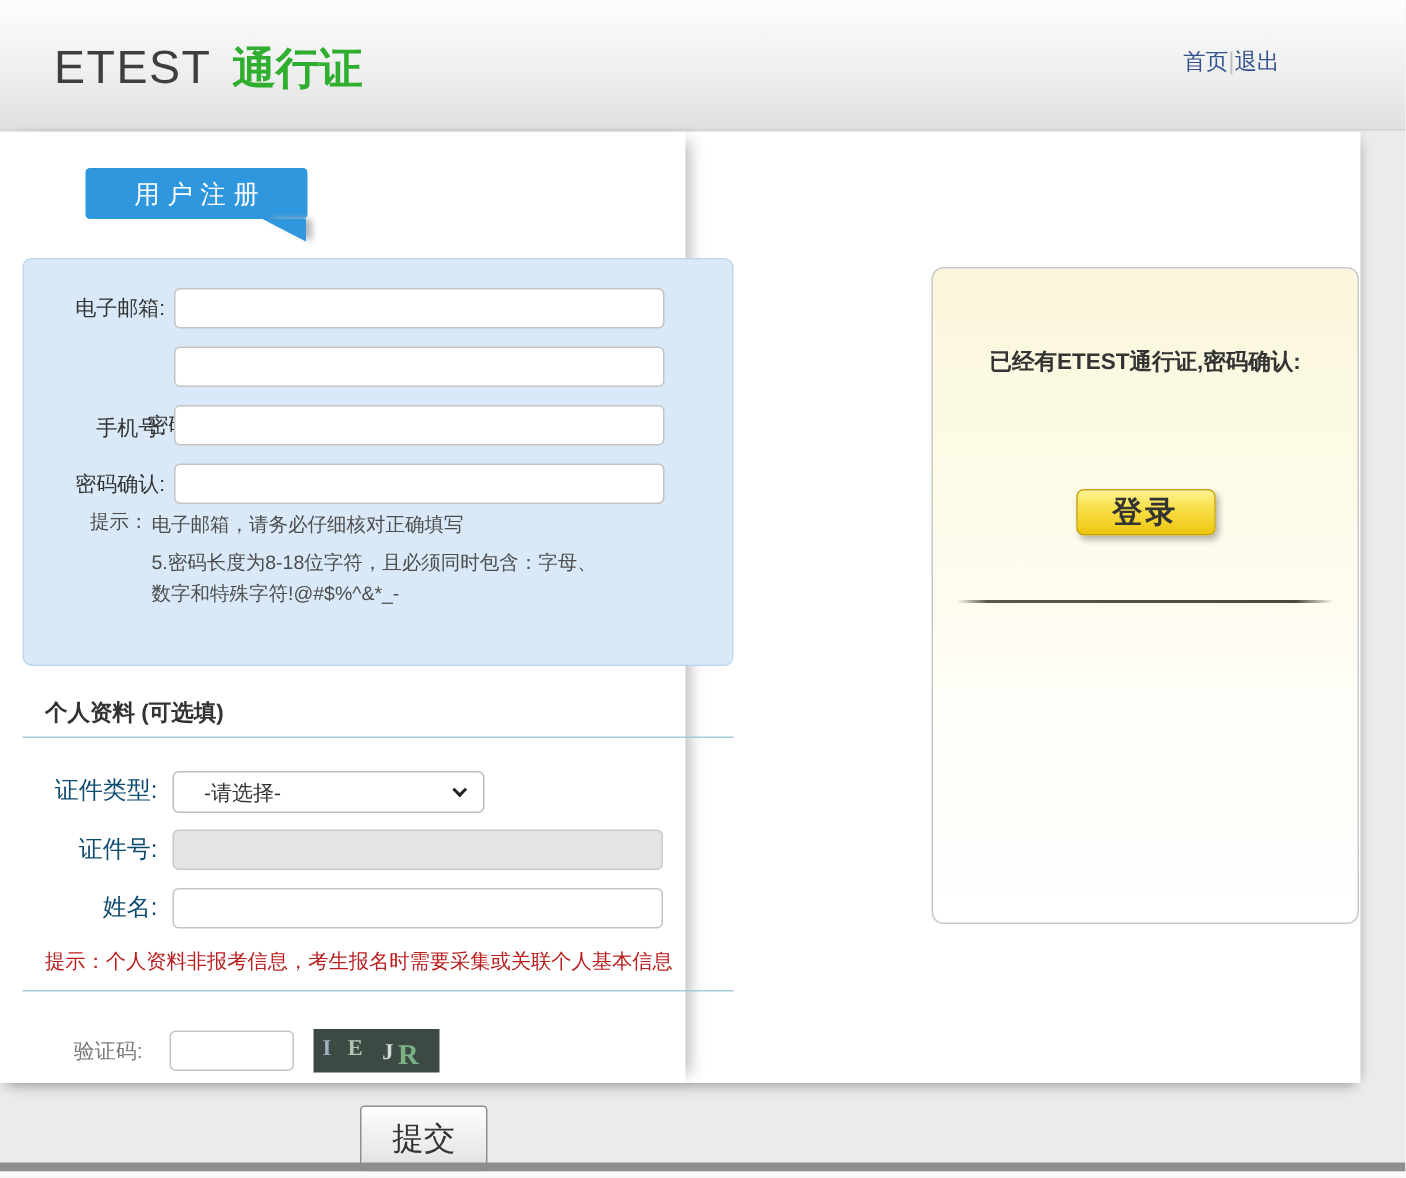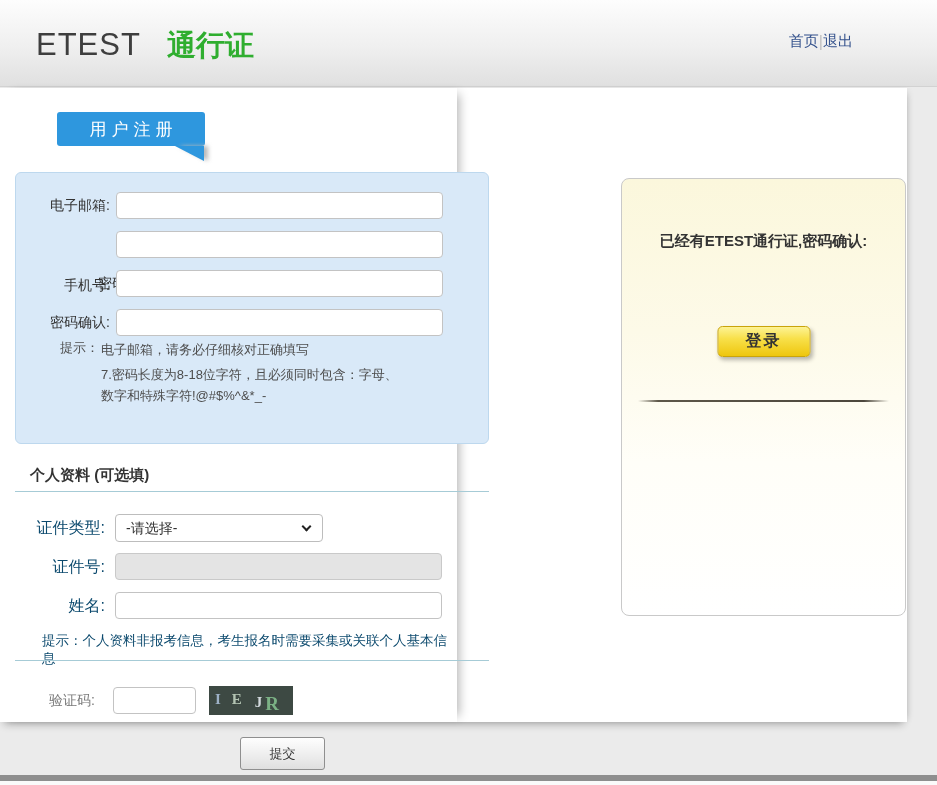--- a/index.html
+++ b/index.html
@@ -11,21 +11,21 @@
     overflow:hidden;
   }
   .page { position:absolute; inset:0; background:#ebebeb; }
 
   
   .header {
     position:absolute; top:0; left:0; width:937px; height:87px;
     background:linear-gradient(180deg,#fdfdfd 0%,#efefef 55%,#e0e0e0 100%);
     border-bottom:1px solid #d2d2d2;
   }
-  .logo { position:absolute; left:36px; top:26px; display:flex; align-items:baseline; gap:26px; }
+  .logo { position:absolute; left:36px; top:26px; display:flex; align-items:baseline; gap:14px; }
   .logo-etest { font-size:31px; color:#3e3e3e; letter-spacing:1px; font-weight:400; }
   .logo-pass  { font-size:29px; color:#2fae2f; font-weight:bold; }
   .header-nav { position:absolute; right:84px; top:32px; display:flex; align-items:center; font-size:15px; }
   .nav-link { color:#33518c; text-decoration:none; cursor:pointer; }
   .nav-sep { color:#bfbfbf; font-size:16px; }
 
   
   .main {
     position:absolute; top:88px; left:0; width:907px; height:634px;
     background:#fff;
@@ -80,34 +80,34 @@
   .hr-teal { position:absolute; left:15px; width:474px; height:1px; background:#a6cbd6; }
   .hr-1 { top:403px; }
   .hr-2 { top:572px; }
   .p-label {
     position:absolute; left:11px; width:94px; text-align:right;
     font-size:16px; color:#0c4a6e; line-height:27px;
   }
   .select-box {
     position:absolute; left:115px; top:426px; width:208px; height:28px;
     background:#fff; border:1px solid #bdbdbd; border-radius:4px;
-    font-size:14px; color:#333; line-height:26px; padding-left:10px; cursor:pointer;
+    font-size:14px; color:#333; line-height:26px; padding-left:20px; cursor:pointer;
   }
   .select-chevron {
     position:absolute; right:12px; top:8px; width:7px; height:7px;
     border-right:2px solid #222; border-bottom:2px solid #222;
     transform:rotate(45deg);
   }
   .p-input {
     position:absolute; left:115px; width:327px; height:27px;
     border:1px solid #c3c3c3; border-radius:4px;
     font-size:14px; padding:0 8px; outline:none; background:#fff;
   }
   .p-input.disabled { background:#e4e4e4; border-color:#c9c9c9; }
-  .profile-tip { position:absolute; left:42px; top:544px; font-size:13.5px; color:#0c4a6e; }
+  .profile-tip { position:absolute; left:30px; top:544px; font-size:13.5px; color:#b91c1c; }
 
   
   .c-label {
     position:absolute; left:11px; top:599px; width:84px; text-align:right;
     font-size:14px; color:#7a7a7a; line-height:27px;
   }
   .captcha-input {
     position:absolute; left:113px; top:599px; width:83px; height:27px;
     border:1px solid #c3c3c3; border-radius:4px; font-size:14px; padding:0 6px; outline:none;
   }
@@ -135,35 +135,35 @@
   .login-subtitle {
     position:absolute; top:78px; left:0; width:100%; text-align:center;
     font-size:13px; color:#4f4f4f;
   }
   .login-button {
     position:absolute; top:147px; left:50%; transform:translateX(-50%);
     width:93px; height:31px;
     background:linear-gradient(180deg,#fdf394 0%,#f8e04a 40%,#eec60e 100%);
     border:1px solid #c9a40b; border-radius:5px;
     box-shadow:2px 3px 4px rgba(0,0,0,0.28);
-    font-size:16px; font-weight:bold; color:#333;
+    font-size:20px; font-weight:bold; color:#333;
     letter-spacing:2px; cursor:pointer;
     font-family:"Liberation Sans","DejaVu Sans",sans-serif;
   }
   .login-divider {
     position:absolute; top:221px; left:16px; right:16px; height:2px;
     background:linear-gradient(90deg,rgba(80,75,60,0) 0%,#5d5749 8%,#4c473c 90%,rgba(80,75,60,0) 100%);
   }
 
   
   .submit-button {
-    position:absolute; left:240px; top:737px; width:85px; height:33px;
+    position:absolute; left:240px; top:737px; width:85px; height:44px;
     background:linear-gradient(180deg,#fefefe 0%,#e9e9e9 70%,#dfdfdf 100%);
     border:1px solid #8f8f8f; border-radius:3px;
-    font-size:13px; color:#333; cursor:pointer;
+    font-size:21px; color:#333; cursor:pointer;
     font-family:"Liberation Sans","DejaVu Sans",sans-serif;
   }
   .footer-bar {
     position:absolute; left:0; top:775px; width:937px; height:6px;
     background:#8e8e8e;
   }
   .footer-below { position:absolute; left:0; top:781px; width:937px; height:4px; background:#fafafa; }
 </style>
 </head>
 <body>
@@ -202,21 +202,21 @@
         <label class="f-label" style="top:97px;margin-left:20px;">密码:</label>
         <input class="f-input" style="top: 97px;" type="password">
 
         <label class="f-label" style="top:136px;">密码确认:</label>
         <input class="f-input" style="top: 136px;" type="password">
 
         <div class="tips">
           <span class="tips-prefix">提示：</span>
           <div class="tips-lines">
             <div>电子邮箱，请务必仔细核对正确填写</div>
-            <div class="tips-gap">7.密码长度为8-18位字符，且必须同时包含：字母、</div>
+            <div class="tips-gap">5.密码长度为8-18位字符，且必须同时包含：字母、</div>
             <div>数字和特殊字符!@#$%^&amp;*_-</div>
           </div>
         </div>
       </div>
 
       <div class="profile-heading">个人资料 (可选填)</div>
       <div class="hr-teal hr-1"></div>
 
       <label class="p-label" style="top:426px;">证件类型:</label>
       <div class="select-box">

